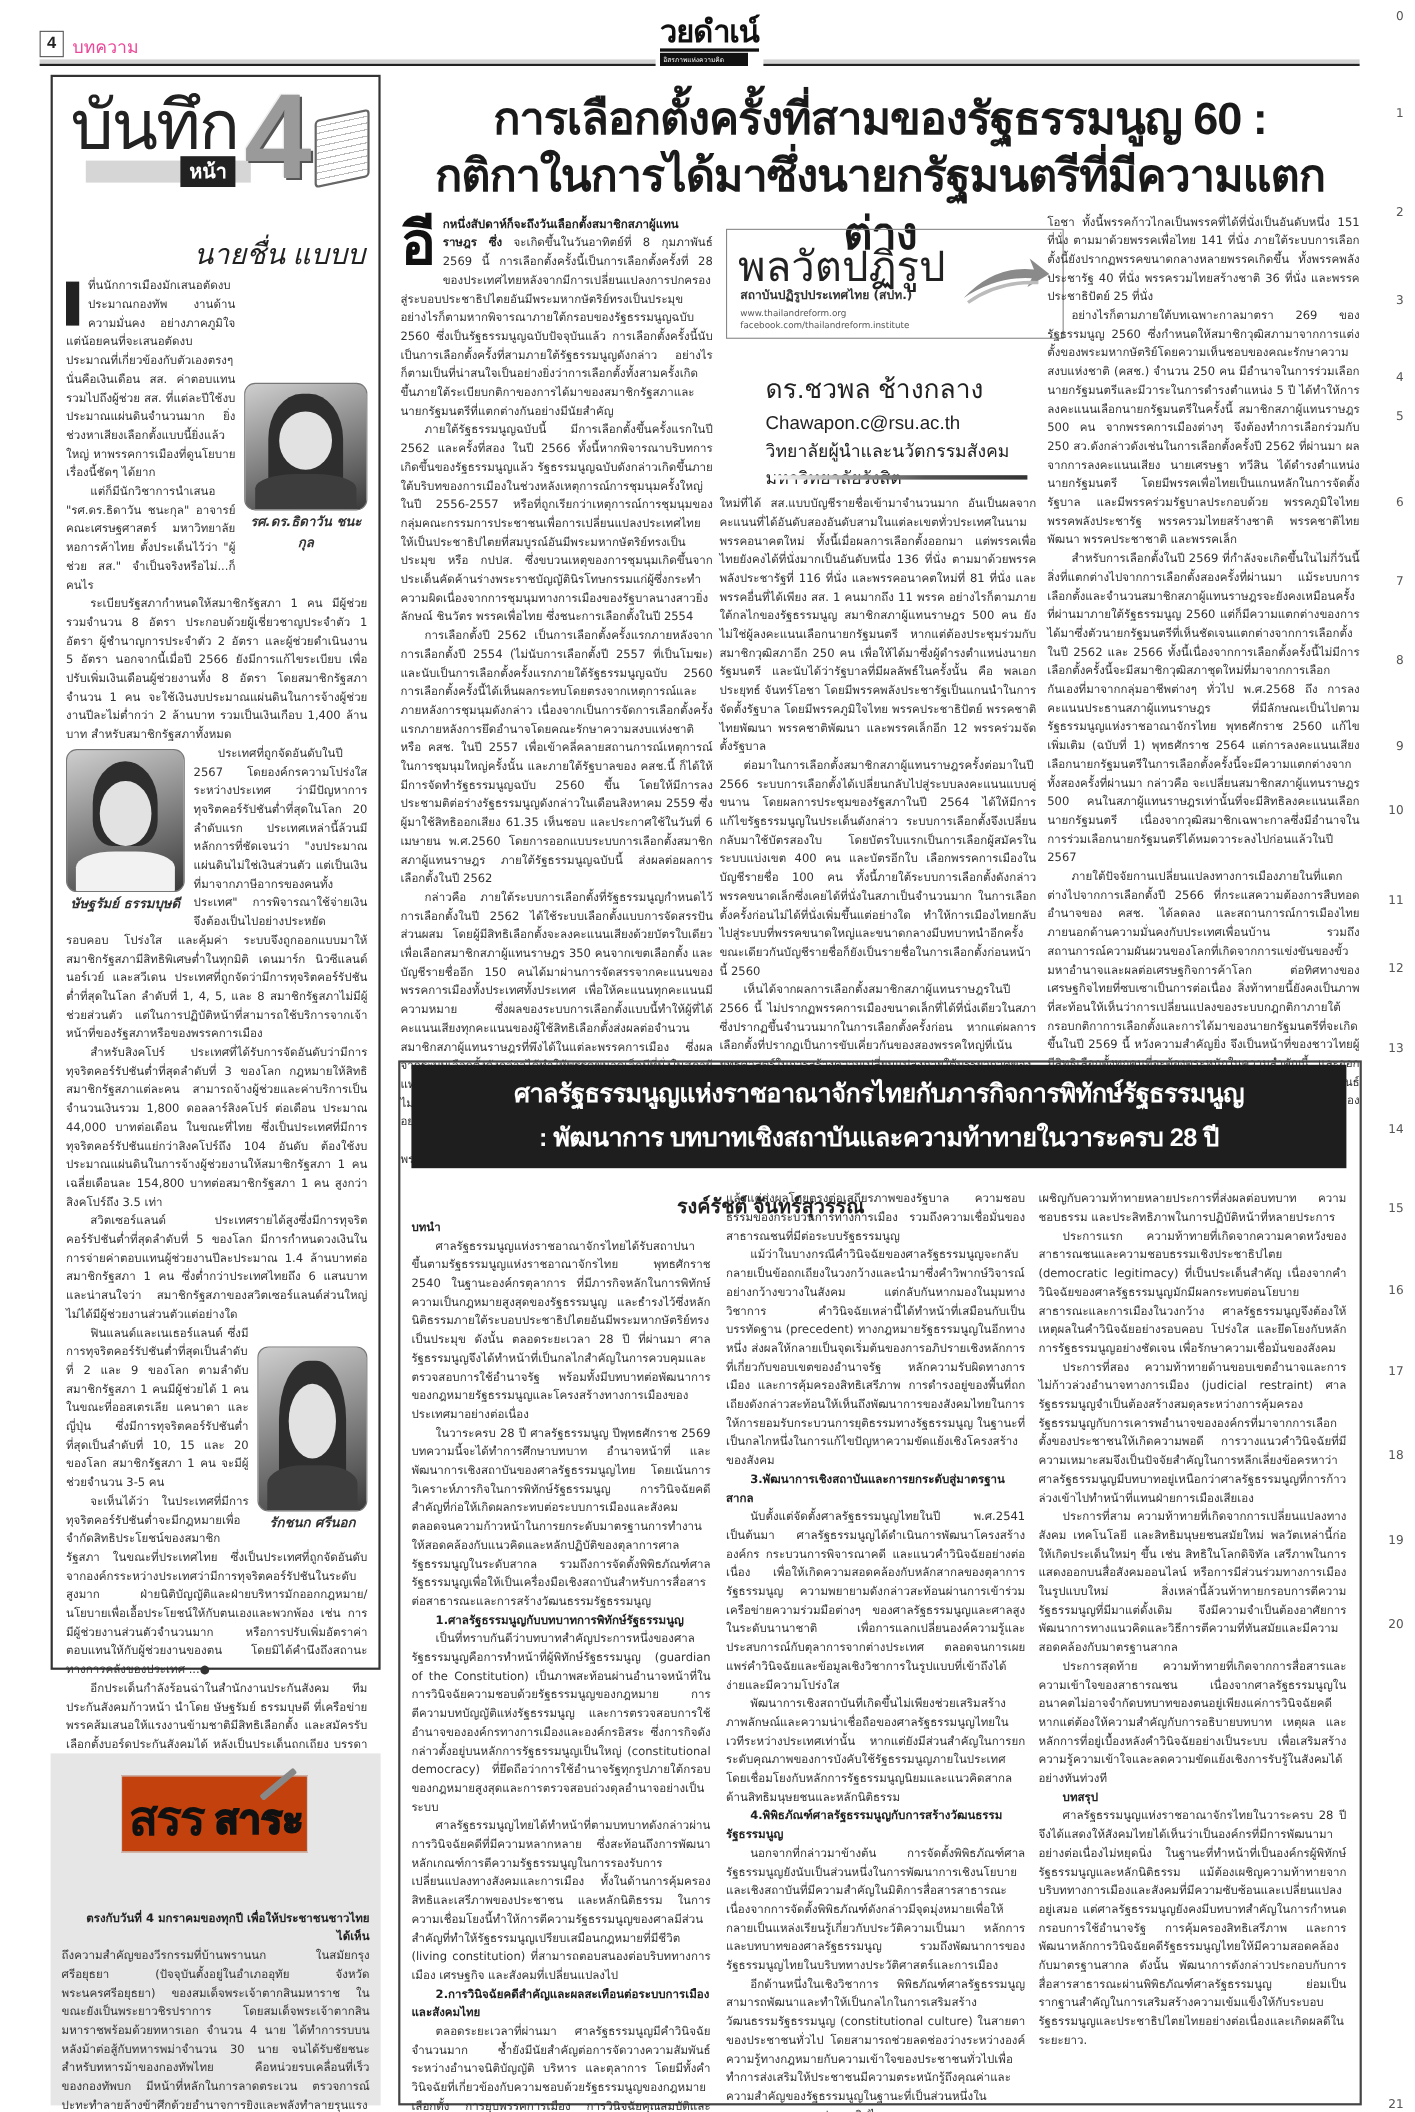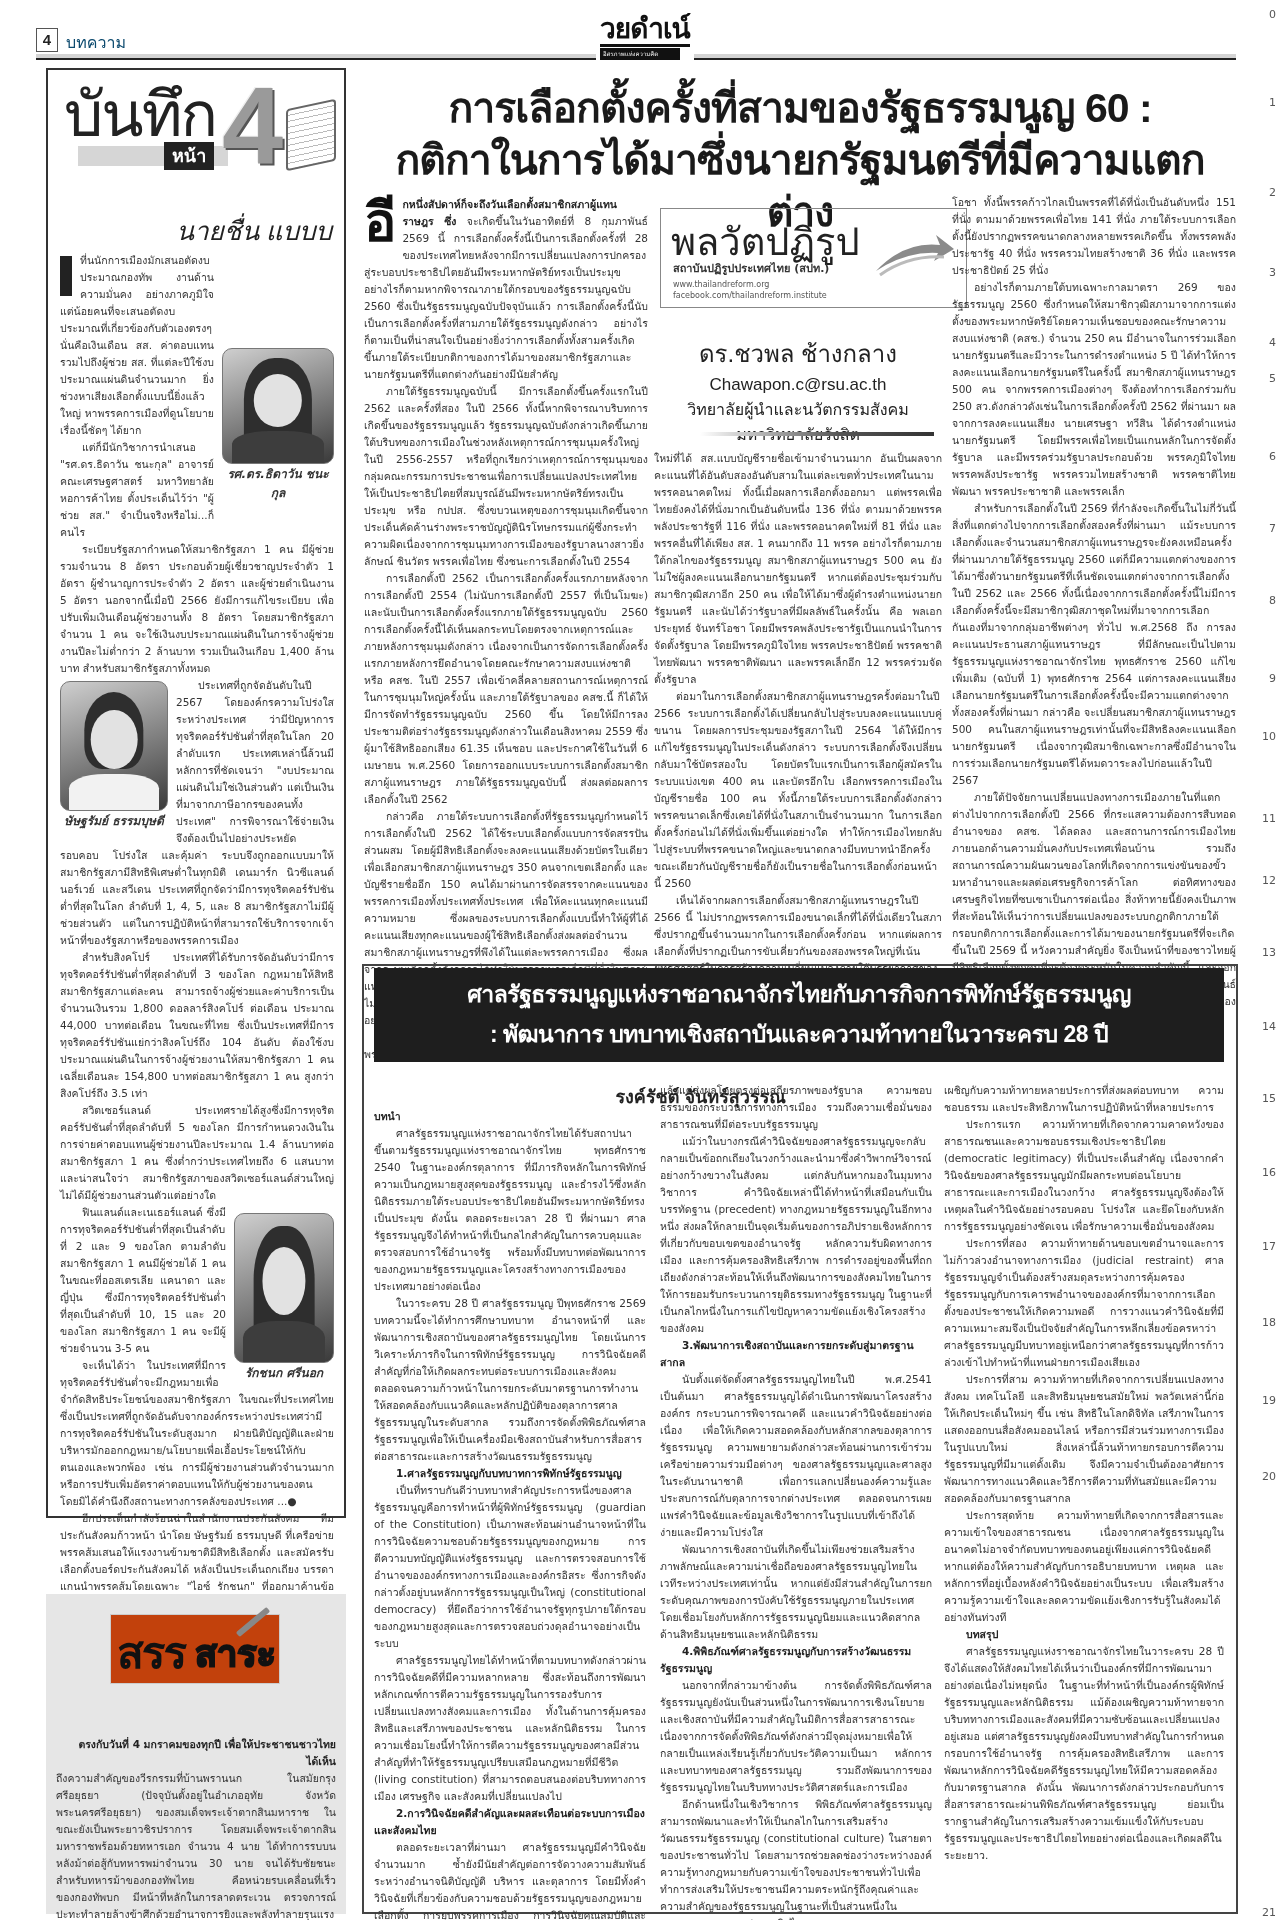--- a/index.html
+++ b/index.html
@@ -2,21 +2,21 @@
 <html><head>
 <meta charset="utf-8">
 <style>
   * { box-sizing: border-box; margin: 0; padding: 0; }
   html, body { width: 1286px; height: 1920px; background: #ffffff; overflow: hidden; }
   body { font-family: "DejaVu Sans", sans-serif; color: #222; position: relative; }
 
   
   .page-header { position: absolute; left: 36px; top: 14px; width: 1200px; height: 44px; }
   .page-num-box { position: absolute; left: 0; top: 14px; width: 22px; height: 24px; border: 1px solid #555; font: bold 15px "Liberation Sans", sans-serif; text-align: center; line-height: 22px; }
-  .section-label { position: absolute; left: 30px; top: 16px; font: 16px "Liberation Sans", sans-serif; color: #0c4a6e; }
+  .section-label { position: absolute; left: 30px; top: 16px; font: 16px "Liberation Sans", sans-serif; color: #ec4899; }
   .header-rule-grey { position: absolute; left: 0; top: 40px; width: 1200px; height: 4px; background: #d4d4d4; }
   .header-rule-black { position: absolute; left: 0; top: 44px; width: 1200px; height: 2px; background: #222; }
   .masthead { position: absolute; left: 560px; top: 0px; background: #fff; padding: 0 4px; }
   .masthead-name { font: bold 28px "Liberation Sans", sans-serif; letter-spacing: -1px; color: #111; line-height: 30px; border-bottom: 3px solid #111; }
   .masthead-tag { display: block; background: #111; color: #fff; font-size: 6px; padding: 1px 3px; margin-top: 1px; width: 80px; }
 
   
   .line-numbers { position: absolute; right: 6px; top: 0; width: 24px; height: 1920px; }
   .line-numbers span { position: absolute; right: 4px; font: 11px "DejaVu Sans", sans-serif; color: #555; }
 
@@ -60,21 +60,21 @@
   .a1-col3 { position: absolute; left: 952px; top: 194px; width: 284px; }
   .dropcap-big { float: left; font: bold 54px "Liberation Sans", sans-serif; line-height: 52px; margin: 0 6px 0 0; color: #111; }
   .lead-bold { font-weight: bold; color: #222; }
 
   .pv-box { position: absolute; left: 660px; top: 208px; width: 307px; height: 100px; border: 1px solid #888; }
   .pv-title { position: absolute; left: 10px; top: 2px; font: 38px "DejaVu Serif", serif; color: #222; }
   .pv-sub { position: absolute; left: 12px; top: 50px; font: bold 11px "DejaVu Sans", sans-serif; color: #333; }
   .pv-url { position: absolute; left: 12px; top: 70px; font: 8px "DejaVu Sans", sans-serif; color: #555; line-height: 11px; }
   .pv-arrow { position: absolute; right: 12px; top: 22px; width: 80px; height: 46px; }
 
-  .author1 { position: absolute; left: 660px; top: 334px; width: 276px; text-align: center; }
+  .author1 { position: absolute; left: 696px; top: 334px; width: 276px; text-align: left; }
   .author1-name { font: 24px "Liberation Sans", sans-serif; color: #222; }
   .author1-email { font: 17px "Liberation Sans", sans-serif; color: #222; margin-top: 2px; }
   .author1-aff { font: 16px "Liberation Sans", sans-serif; color: #222; margin-top: 2px; }
   .author1-rule { position: absolute; left: 700px; top: 432px; width: 234px; height: 4px; background: linear-gradient(90deg, #fff 0%, #555 60%, #333 100%); }
 
   
   .a2-frame { position: absolute; left: 362px; top: 964px; width: 876px; height: 950px; border: 2px solid #444; }
   .a2-banner { position: absolute; left: 374px; top: 968px; width: 850px; height: 94px; background: #1e1e1e; color: #fff; text-align: center; font: bold 23px "Liberation Sans", sans-serif; line-height: 40px; padding-top: 6px; letter-spacing: -0.5px; }
   .a2-author { position: absolute; left: 560px; top: 1082px; width: 226px; text-align: right; font: bold 18px "Liberation Sans", sans-serif; color: #222; }
   .a2-col1 { position: absolute; left: 374px; top: 1108px; width: 272px; }
@@ -149,21 +149,21 @@
       <div class="photo light" style="height:130px;">
         <div class="hair" style="width:56%; height:60%; border-radius:50% 50% 30% 30%;"></div>
           <div class="face"></div>
           <div class="body"></div>
       </div>
       <div class="photo-caption">ษัษฐรัมย์ ธรรมบุษดี</div>
     </div>
     <p>ประเทศที่ถูกจัดอันดับในปี 2567 โดยองค์กรความโปร่งใสระหว่างประเทศ ว่ามีปัญหาการทุจริตคอร์รัปชันต่ำที่สุดในโลก 20 ลำดับแรก ประเทศเหล่านี้ล้วนมีหลักการที่ชัดเจนว่า "งบประมาณแผ่นดินไม่ใช่เงินส่วนตัว แต่เป็นเงินที่มาจากภาษีอากรของคนทั้งประเทศ" การพิจารณาใช้จ่ายเงินจึงต้องเป็นไปอย่างประหยัด รอบคอบ โปร่งใส และคุ้มค่า ระบบจึงถูกออกแบบมาให้สมาชิกรัฐสภามีสิทธิพิเศษต่ำในทุกมิติ เดนมาร์ก นิวซีแลนด์ นอร์เวย์ และสวีเดน ประเทศที่ถูกจัดว่ามีการทุจริตคอร์รัปชันต่ำที่สุดในโลก ลำดับที่ 1, 4, 5, และ 8 สมาชิกรัฐสภาไม่มีผู้ช่วยส่วนตัว แต่ในการปฏิบัติหน้าที่สามารถใช้บริการจากเจ้าหน้าที่ของรัฐสภาหรือของพรรคการเมือง</p>
     <p>สำหรับสิงคโปร์ ประเทศที่ได้รับการจัดอันดับว่ามีการทุจริตคอร์รัปชันต่ำที่สุดลำดับที่ 3 ของโลก กฎหมายให้สิทธิสมาชิกรัฐสภาแต่ละคน สามารถจ้างผู้ช่วยและค่าบริการเป็นจำนวนเงินรวม 1,800 ดอลลาร์สิงคโปร์ ต่อเดือน ประมาณ 44,000 บาทต่อเดือน ในขณะที่ไทย ซึ่งเป็นประเทศที่มีการทุจริตคอร์รัปชันแย่กว่าสิงคโปร์ถึง 104 อันดับ ต้องใช้งบประมาณแผ่นดินในการจ้างผู้ช่วยงานให้สมาชิกรัฐสภา 1 คน เฉลี่ยเดือนละ 154,800 บาทต่อสมาชิกรัฐสภา 1 คน สูงกว่าสิงคโปร์ถึง 3.5 เท่า</p>
     <p>สวิตเซอร์แลนด์ ประเทศรายได้สูงซึ่งมีการทุจริตคอร์รัปชันต่ำที่สุดลำดับที่ 5 ของโลก มีการกำหนดวงเงินในการจ่ายค่าตอบแทนผู้ช่วยงานปีละประมาณ 1.4 ล้านบาทต่อสมาชิกรัฐสภา 1 คน ซึ่งต่ำกว่าประเทศไทยถึง 6 แสนบาท และน่าสนใจว่า สมาชิกรัฐสภาของสวิตเซอร์แลนด์ส่วนใหญ่ไม่ได้มีผู้ช่วยงานส่วนตัวแต่อย่างใด</p>
-    <div style="float:right; width:100px; margin:9px 0 4px 8px;">
+    <div style="float:right; width:100px; margin:20px 0 4px 8px;">
       <div class="photo" style="height:150px;">
         <div class="hair"></div>
           <div class="face"></div>
           <div class="body"></div>
       </div>
       <div class="photo-caption">รักชนก ศรีนอก</div>
     </div>
     <p>ฟินแลนด์และเนเธอร์แลนด์ ซึ่งมีการทุจริตคอร์รัปชันต่ำที่สุดเป็นลำดับที่ 2 และ 9 ของโลก ตามลำดับ สมาชิกรัฐสภา 1 คนมีผู้ช่วยได้ 1 คน ในขณะที่ออสเตรเลีย แคนาดา และญี่ปุ่น ซึ่งมีการทุจริตคอร์รัปชันต่ำที่สุดเป็นลำดับที่ 10, 15 และ 20 ของโลก สมาชิกรัฐสภา 1 คน จะมีผู้ช่วยจำนวน 3-5 คน</p>
     <p>จะเห็นได้ว่า ในประเทศที่มีการทุจริตคอร์รัปชันต่ำจะมีกฎหมายเพื่อจำกัดสิทธิประโยชน์ของสมาชิกรัฐสภา ในขณะที่ประเทศไทย ซึ่งเป็นประเทศที่ถูกจัดอันดับจากองค์กรระหว่างประเทศว่ามีการทุจริตคอร์รัปชันในระดับสูงมาก ฝ่ายนิติบัญญัติและฝ่ายบริหารมักออกกฎหมาย/นโยบายเพื่อเอื้อประโยชน์ให้กับตนเองและพวกพ้อง เช่น การมีผู้ช่วยงานส่วนตัวจำนวนมาก หรือการปรับเพิ่มอัตราค่าตอบแทนให้กับผู้ช่วยงานของตน โดยมิได้คำนึงถึงสถานะทางการคลังของประเทศ ...●</p>
     <p>อีกประเด็นกำลังร้อนฉ่าในสำนักงานประกันสังคม ทีมประกันสังคมก้าวหน้า นำโดย ษัษฐรัมย์ ธรรมบุษดี ที่เครือข่ายพรรคส้มเสนอให้แรงงานข้ามชาติมีสิทธิเลือกตั้ง และสมัครรับเลือกตั้งบอร์ดประกันสังคมได้ หลังเป็นประเด็นถกเถียง บรรดาแกนนำพรรคส้มโดยเฉพาะ "ไอซ์ รักชนก" ที่ออกมาค้านข้อเสนอดังกล่าว</p>

